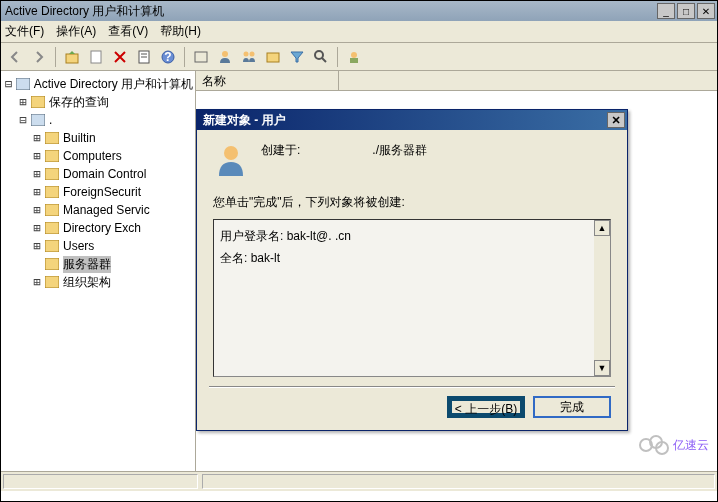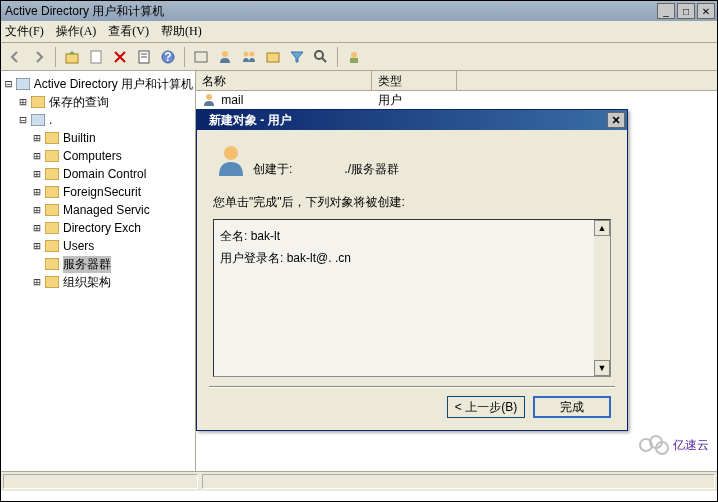--- a/index.html
+++ b/index.html
@@ -4,67 +4,67 @@
 <style>
 * { box-sizing: border-box; margin: 0; padding: 0; font-family: "Microsoft YaHei", SimSun, Arial, sans-serif; font-size: 12px; }
 body { background: #fff; width: 718px; height: 502px; position: relative; overflow: hidden; border: 1px solid #000; }
 
 .titlebar { height: 20px; background: linear-gradient(to bottom, #a8b8c8, #8fa3b8); display: flex; align-items: center; padding-left: 4px; color: #000; }
 .titlebar .title { flex: 1; }
 .titlebar .controls { display: flex; gap: 2px; padding-right: 2px; }
 .titlebar .wbtn { width: 18px; height: 16px; background: #c8c8c8; border: 1px solid #666; display: flex; align-items: center; justify-content: center; cursor: pointer; font-family: Arial; font-size: 10px; }
 
 .menubar { height: 22px; background: #ece9d8; border-bottom: 1px solid #aca899; display: flex; align-items: center; padding-left: 4px; gap: 12px; }
-.menubar span { cursor: pointer; font-family: Liberation Serif, serif; }
+.menubar span { cursor: pointer; }
 
 .toolbar { height: 28px; background: #ece9d8; border-bottom: 1px solid #aca899; display: flex; align-items: center; padding-left: 4px; gap: 4px; }
 .tbbtn { width: 20px; height: 20px; display: flex; align-items: center; justify-content: center; cursor: pointer; }
 .tbbtn svg { width: 16px; height: 16px; }
 .tbsep { width: 1px; height: 20px; background: #aca899; margin: 0 2px; }
 
 .content { display: flex; height: 400px; background: #fff; }
 .tree { width: 195px; border-right: 1px solid #aca899; background: #fff; overflow: auto; padding: 4px 2px; }
 .tree-item { display: flex; align-items: center; height: 18px; white-space: nowrap; cursor: pointer; }
 .tree-item .exp { width: 12px; text-align: center; font-family: monospace; color: #444; }
 .tree-item .label { margin-left: 2px; }
 .tree-item.selected .label { background: #c0c0c0; padding: 0 0; }
 .folder-icon { width: 14px; height: 12px; margin: 0 2px; }
 
 .listview { flex: 1; background: #fff; position: relative; }
 .list-header { height: 20px; background: #ece9d8; border-bottom: 1px solid #aca899; display: flex; }
 .list-header div { border-right: 1px solid #aca899; padding: 2px 6px; }
-.col-name { width: 176px; }
+.col-name { width: 143px; }
 .col-type { width: 85px; }
 .col-desc { flex: 1; }
 .list-row { display: flex; height: 18px; align-items: center; }
 .list-row .cell { padding: 0 6px; }
 .user-icon { width: 14px; height: 14px; margin-right: 2px; vertical-align: middle; }
 
 .statusbar { height: 20px; background: #ece9d8; border-top: 1px solid #aca899; display: flex; }
 .status-cell { border: 1px inset #fff; margin: 2px; padding: 0 6px; }
 .status-cell:first-child { width: 195px; }
 .status-cell:last-child { flex: 1; }
 
 .dialog { position: absolute; left: 195px; top: 108px; width: 432px; height: 322px; background: #ece9d8; border: 1px solid #0a246a; box-shadow: 2px 2px 3px rgba(0,0,0,.3); }
-.dlg-title { height: 20px; background: linear-gradient(to right, #0a246a, #3a6ea5); color: #fff; display: flex; align-items: center; padding-left: 12px; font-weight: bold; justify-content: center; }
+.dlg-title { height: 20px; background: linear-gradient(to right, #0a246a, #3a6ea5); color: #fff; display: flex; align-items: center; padding-left: 6px; font-weight: bold; justify-content: center; }
 .dlg-title .dlg-close { margin-left: auto; width: 18px; height: 16px; background: #c8c8c8; color: #000; border: 1px solid #666; display: flex; align-items: center; justify-content: center; cursor: pointer; margin-right: 2px; font-family: Arial; font-size: 11px; }
 .dlg-body { padding: 12px 16px; }
-.dlg-header-row { display: flex; align-items: flex-end; gap: 4px; margin-bottom: 16px; }
+.dlg-header-row { display: flex; align-items: flex-start; gap: 12px; margin-bottom: 16px; }
 .dlg-prompt { margin-bottom: 8px; }
 .dlg-summary { width: 398px; height: 158px; background: #f4f3ee; border: 1px inset #888; padding: 6px; line-height: 1.8; position: relative; }
 .dlg-buttons { position: absolute; bottom: 12px; right: 16px; display: flex; gap: 8px; }
 .dlg-sep { position: absolute; bottom: 42px; left: 12px; right: 12px; height: 2px; border-top: 1px solid #888; border-bottom: 1px solid #fff; }
-.btn { width: 78px; height: 22px; background: #ece9d8; border: 1px solid #0c4a6e; cursor: pointer; font-size: 12px; text-align: center; }
+.btn { width: 78px; height: 22px; background: #ece9d8; border: 5px solid #0c4a6e; cursor: pointer; font-size: 12px; text-align: center; }
 .btn.default { border: 2px solid #316ac5; }
 
 .person-svg { width: 36px; height: 36px; }
 .scrollbar-v { position: absolute; right: 0; top: 0; bottom: 0; width: 16px; background: #ece9d8; }
 .scrollbar-v .sbbtn { height: 16px; background: #ece9d8; border: 1px solid #888; display:flex; align-items:center; justify-content:center; font-size:9px; }
 
-.watermark { position: absolute; right: 8px; bottom: 46px; color: #4c1d95; font-size: 16px; font-family: Arial; display: flex; align-items: center; gap: 4px; }
+.watermark { position: absolute; right: 8px; bottom: 46px; color: #8b5cf6; font-size: 16px; font-family: Arial; display: flex; align-items: center; gap: 4px; }
 .watermark-circles { width: 30px; height: 20px; position: relative; }
 .watermark-circles span { position: absolute; width: 14px; height: 14px; border: 2px solid #c0c0c0; border-radius: 50%; }
 </style>
 </head>
 <body>
 
 <div class="titlebar">
   <span class="title">Active Directory 用户和计算机</span>
   <div class="controls">
     <div class="wbtn">_</div>
@@ -250,32 +250,20 @@
         <svg class="folder-icon">
           <rect width="14" height="12" fill="#f4d47c" stroke="#a88020"></rect>
         </svg>
         <span class="label">组织架构</span>
       </div>
   </div>
 
   <div class="listview">
     <div class="list-header">
       <div class="col-name">名称</div>
-      <div class="col-type">类型</div>
-    </div>
-    <div class="list-row">
-      <div class="cell col-name">
-        <svg class="user-icon" viewBox="0 0 14 14">
-            <circle cx="7" cy="4" r="3" fill="#f4c070"></circle>
-            <path d="M2 13 Q2 8 7 8 Q12 8 12 13" fill="#5a7a9a"></path>
-          </svg>
-        <span>mail</span>
-      </div>
-      <div class="cell col-type">用户</div>
-      <div class="cell col-desc"></div>
     </div>
   </div>
 </div>
 
 <div class="statusbar">
   <div class="status-cell"></div>
   <div class="status-cell"></div>
 </div>
 
 <div class="dialog">
@@ -283,26 +271,26 @@
     <span>新建对象 - 用户</span>
     <div class="dlg-close">✕</div>
   </div>
   <div class="dlg-body">
     <div class="dlg-header-row">
       <svg class="person-svg" viewBox="0 0 36 36">
         <circle cx="18" cy="11" r="7" fill="#f4c070"></circle>
         <path d="M6 34 Q6 20 18 20 Q30 20 30 34 Z" fill="#5a8aba"></path>
       </svg>
       <span>创建于:</span>
-      <span style="margin-left:48px">./服务器群</span>
+      <span style="margin-left:60px">./服务器群</span>
     </div>
     <div class="dlg-prompt">您单击"完成"后，下列对象将被创建:</div>
     <div class="dlg-summary">
+      <div><span>用户登录名:</span> <span>bak-lt@.   .cn</span></div>
       <div><span>全名:</span> <span>bak-lt</span></div>
-      <div><span>用户登录名:</span> <span>bak-lt@.   .cn</span></div>
       <div class="scrollbar-v">
         <div class="sbbtn">▲</div>
         <div style="position:absolute;bottom:0;left:0;right:0">
             <div class="sbbtn">▼</div>
           </div>
       </div>
     </div>
   </div>
   <div class="dlg-sep"></div>
   <div class="dlg-buttons">

